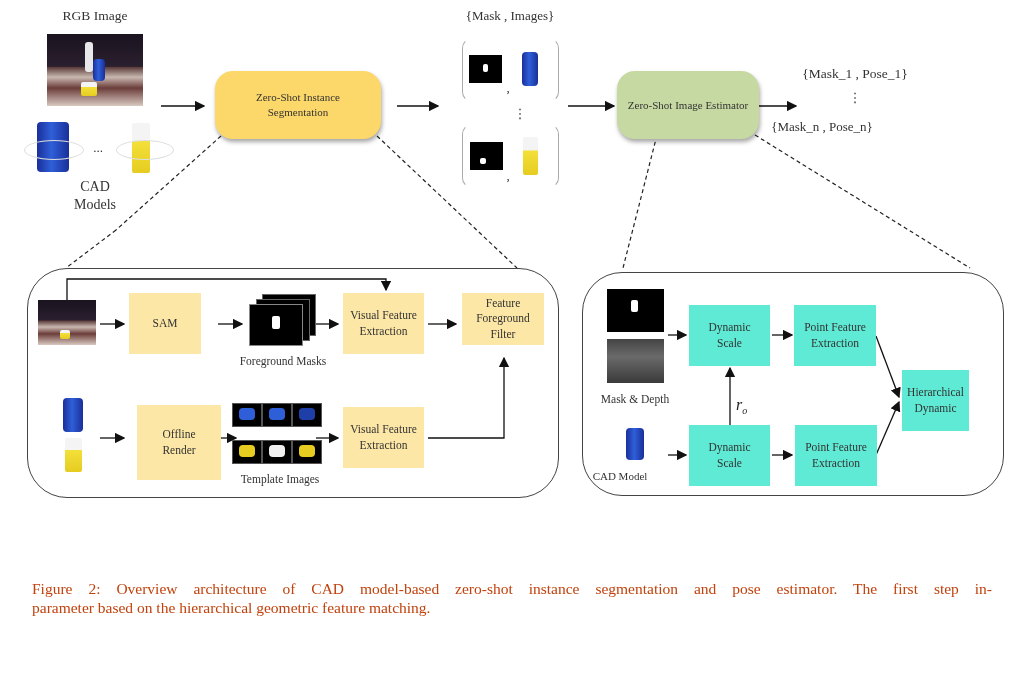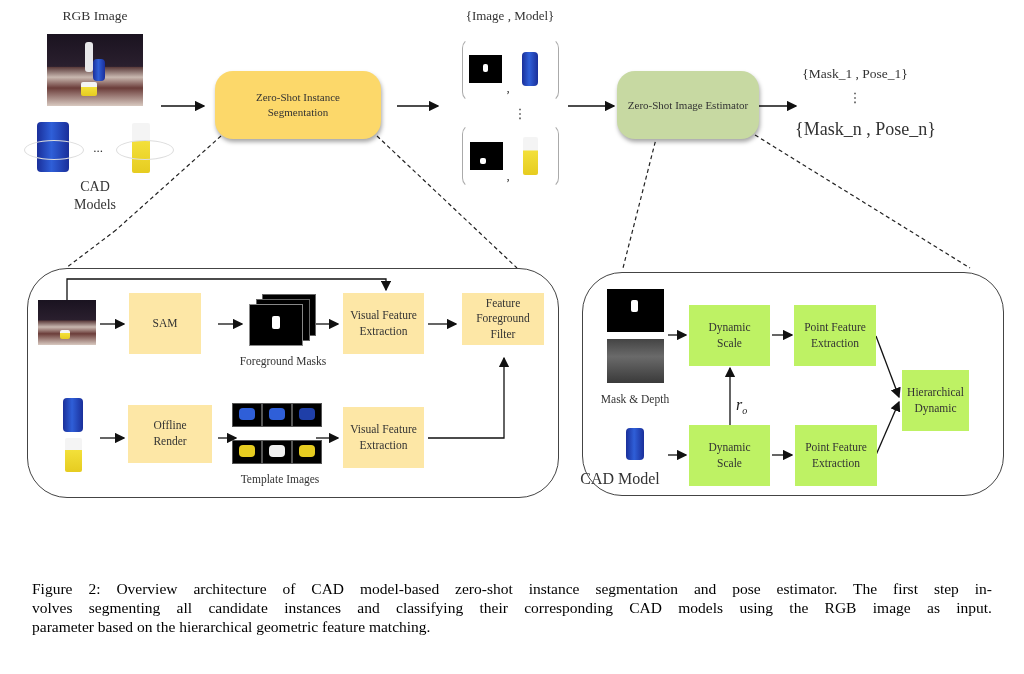--- a/index.html
+++ b/index.html
@@ -5,31 +5,31 @@
   html, body { margin:0; padding:0; background:#ffffff; }
   body { width:1024px; height:674px; position:relative; overflow:hidden;
          font-family:"Liberation Serif","DejaVu Serif",serif; color:#222; }
   .abs { position:absolute; }
   .lbl { position:absolute; font-size:13px; text-align:center; color:#333; white-space:nowrap; }
   .box { position:absolute; display:flex; align-items:center; justify-content:center; text-align:center;
          font-size:11.5px; line-height:1.35; color:#333; }
   .ybig { background:#fcd86a; border-radius:18px; box-shadow:1px 3px 4px rgba(0,0,0,0.35); font-size:11px; }
   .gbig { background:#c7d9a2; border-radius:18px; box-shadow:1px 3px 4px rgba(0,0,0,0.35); font-size:11px; }
   .ysm { background:#fde7a6; }
-  .gsm { background:#bef264; }
+  .gsm { background:#5eead4; }
   .panel { position:absolute; border:1.3px solid #444; border-radius:40px; }
   .photo { position:absolute; overflow:hidden; }
   .scene { background:linear-gradient(180deg,#1a1320 0%,#2a1f2e 45%,#5a3a3a 46%,#c9b8b0 60%,#6b3d3a 75%,#d8c9c0 100%); }
   .can { position:absolute; border-radius:4px; background:linear-gradient(90deg,#1a2f9a,#2f5fd8 45%,#1a2f9a); }
   .box-carton { position:absolute; border-radius:2px; background:linear-gradient(180deg,#f4f4f4 0%,#f4f4f4 35%,#f3e03a 36%,#e6cc20 100%); }
   .mask { position:absolute; background:#000; }
   .mask i { position:absolute; background:#fff; border-radius:2px; }
   .depth { background:linear-gradient(180deg,#444 0%,#6a6a6a 40%,#3a3a3a 100%); }
   .bracket { position:absolute; border:1.2px solid #aaa; border-radius:10px; border-top-color:transparent; border-bottom-color:transparent; }
-  .caption { position:absolute; left:32px; top:579px; width:960px; font-size:15.5px; line-height:19px; text-align:justify; color:#000000; }
+  .caption { position:absolute; left:32px; top:579px; width:960px; font-size:15.5px; line-height:19px; text-align:justify; color:#c2410c; }
   .thumb { position:absolute; width:28px; height:22px; background:#000; border:1px solid #555; }
   .thumb i { position:absolute; left:6px; top:4px; width:16px; height:12px; border-radius:4px; }
 </style>
 </head>
 <body>
 
 <svg class="abs" style="left:0;top:0" width="1024" height="674">
   <defs>
     <marker id="ah" markerWidth="8" markerHeight="8" refX="7" refY="4" orient="auto">
       <path d="M0,0 L8,4 L0,8 z" fill="#111"></path>
@@ -91,42 +91,42 @@
   <div>Models</div>
 </div>
 
 <div class="box ybig" style="left:215px;top:71px;width:166px;height:68px">
   <div>
       <div>Zero-Shot Instance</div>
       <div>Segmentation</div>
     </div>
 </div>
 
-<div class="lbl" style="left:455px;top:8px;width:110px">{Image , Model}</div>
+<div class="lbl" style="left:455px;top:8px;width:110px">{Mask , Images}</div>
 <div class="bracket" style="left:462px;top:38px;width:95px;height:62px"></div>
 <div class="mask" style="left:469px;top:55px;width:33px;height:28px">
     <i style="left:14px;top:9px;width:5px;height:8px"></i>
   </div>
 <div class="lbl" style="left:503px;top:80px;width:10px">,</div>
 <div class="can" style="left:522px;top:52px;width:16px;height:34px"></div>
 <div class="lbl" style="left:510px;top:106px;width:20px">⋮</div>
 <div class="bracket" style="left:462px;top:124px;width:95px;height:62px"></div>
 <div class="mask" style="left:470px;top:142px;width:33px;height:28px">
     <i style="left:10px;top:16px;width:6px;height:6px"></i>
   </div>
 <div class="lbl" style="left:503px;top:168px;width:10px">,</div>
 <div class="box-carton" style="left:523px;top:137px;width:15px;height:38px"></div>
 
 <div class="box gbig" style="left:617px;top:71px;width:142px;height:68px">
   <div>Zero-Shot Image Estimator</div>
 </div>
 
 <div class="lbl" style="left:795px;top:66px;width:120px;font-size:13.5px">{Mask_1 , Pose_1}</div>
 <div class="lbl" style="left:835px;top:90px;width:40px">⋮</div>
-<div class="lbl" style="left:795px;top:119px;width:120px;font-size:18px">{Mask_n , Pose_n}</div>
+<div class="lbl" style="left:762px;top:119px;width:120px;font-size:13px">{Mask_n , Pose_n}</div>
 
 <div class="panel" style="left:27px;top:268px;width:530px;height:228px"></div>
 <div class="photo scene" style="left:38px;top:300px;width:58px;height:45px">
   <div class="box-carton" style="left:22px;top:30px;width:10px;height:9px"></div>
 </div>
 <div class="box ysm" style="left:129px;top:293px;width:72px;height:61px">
     <div>SAM</div>
   </div>
 
 <div class="mask" style="left:262px;top:294px;width:52px;height:40px;border:1px solid #666"></div>
@@ -145,21 +145,21 @@
 <div class="box ysm" style="left:462px;top:293px;width:82px;height:52px">
   <div>
       <div>Feature</div>
       <div>Foreground</div>
       <div>Filter</div>
     </div>
 </div>
 
 <div class="can" style="left:63px;top:398px;width:20px;height:34px"></div>
 <div class="box-carton" style="left:65px;top:438px;width:17px;height:34px"></div>
-<div class="box ysm" style="left:128px;top:405px;width:84px;height:58px">
+<div class="box ysm" style="left:137px;top:405px;width:84px;height:75px">
   <div>
       <div>Offline</div>
       <div>Render</div>
     </div>
 </div>
 
 <div>
   <div class="thumb" style="left:232px;top:403px">
       <i style="background:#2f5fd8"></i>
     </div>
@@ -188,21 +188,21 @@
     </div>
 </div>
 
 <div class="panel" style="left:582px;top:272px;width:420px;height:222px"></div>
 <div class="mask" style="left:607px;top:289px;width:57px;height:43px">
     <i style="left:24px;top:11px;width:7px;height:12px"></i>
   </div>
 <div class="photo depth" style="left:607px;top:339px;width:57px;height:44px"></div>
 <div class="lbl" style="left:590px;top:393px;width:90px;font-size:11.5px">Mask &amp; Depth</div>
 <div class="can" style="left:626px;top:428px;width:18px;height:32px"></div>
-<div class="lbl" style="left:580px;top:470px;width:80px;font-size:16px">CAD Model</div>
+<div class="lbl" style="left:580px;top:470px;width:80px;font-size:11px">CAD Model</div>
 
 <div class="box gsm" style="left:689px;top:305px;width:81px;height:61px">
   <div>
       <div>Dynamic</div>
       <div>Scale</div>
     </div>
 </div>
 <div class="box gsm" style="left:794px;top:305px;width:82px;height:61px">
   <div>
       <div>Point Feature</div>
@@ -226,15 +226,14 @@
       <div>Hierarchical</div>
       <div>Dynamic</div>
     </div>
 </div>
 <div class="abs" style="left:736px;top:396px;font-size:16px;font-style:italic;color:#222">
   <span>r</span><sub style="font-size:10px">o</sub>
 </div>
 
 <div class="caption">
   <div style="text-align-last:justify">Figure 2: Overview architecture of CAD model-based zero-shot instance segmentation and pose estimator. The first step in-</div>
-  <div style="text-align-last:justify">volves segmenting all candidate instances and classifying their corresponding CAD models using the RGB image as input.</div>
   <div>parameter based on the hierarchical geometric feature matching.</div>
 </div>
 
 </body></html>

